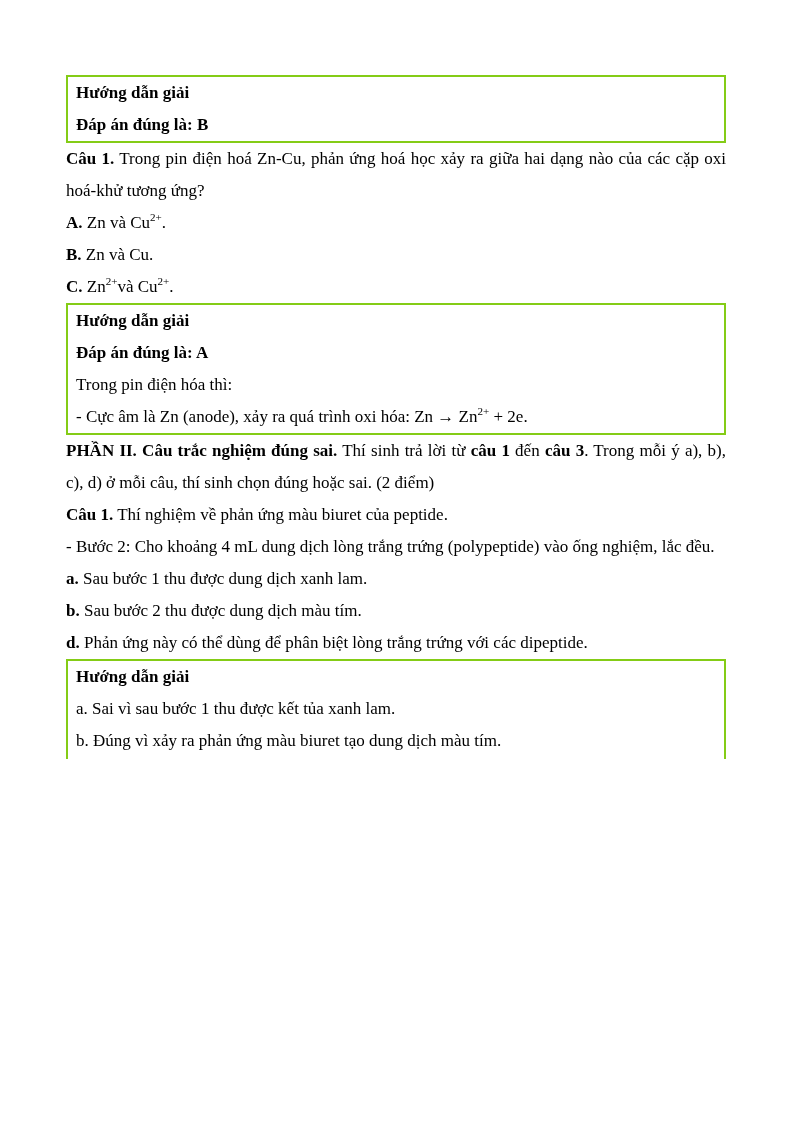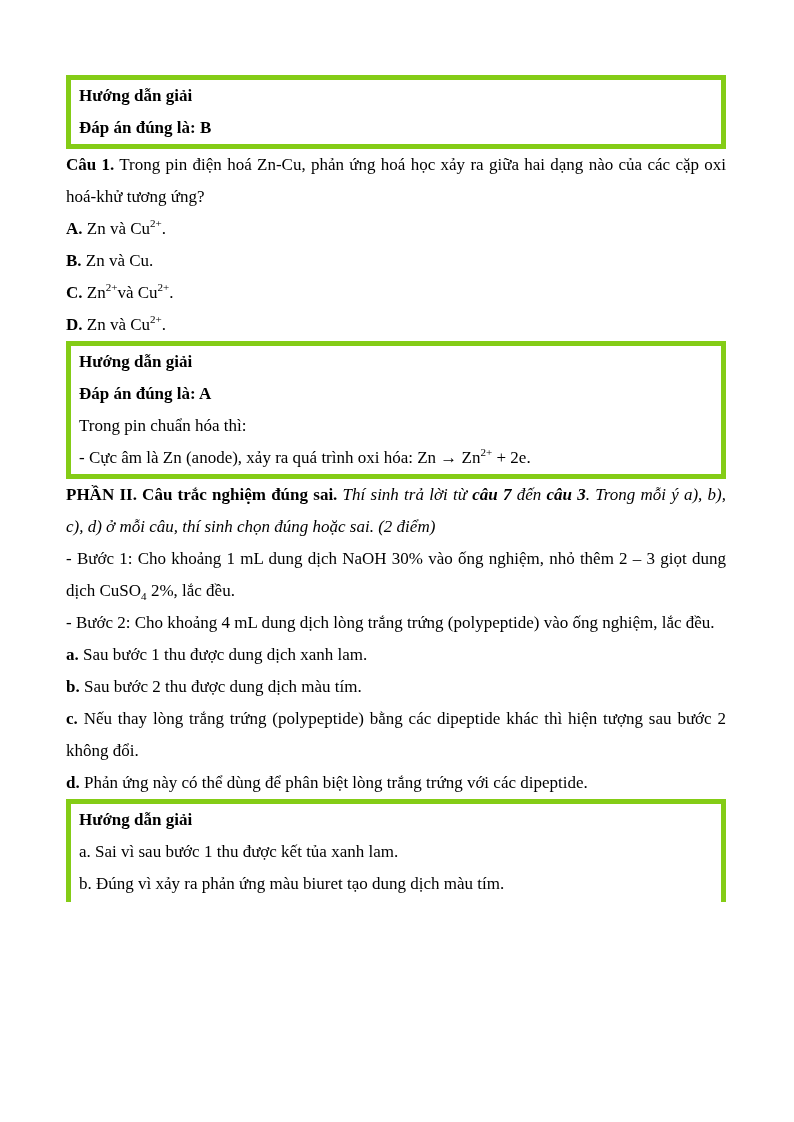--- a/index.html
+++ b/index.html
@@ -22,64 +22,62 @@
     top: 75px;
     width: 660px;
   }
   p.ln {
     margin: 0;
     padding: 0;
     line-height: 32px;
     text-align: justify;
   }
   .solution-box {
-    border: 5px solid #84cc16;
+    border: 2px solid #84cc16;
     padding: 0 8px;
     margin: 0;
   }
   .solution-box.open-bottom {
     border-bottom: none;
     padding-bottom: 2px;
   }
   sup, sub {
     font-size: 0.65em;
     line-height: 0;
   }
   .b { font-weight: bold; }
-  .i { font-style: italic; }
+  .i { }
 </style>
 </head>
 <body>
 
 <div class="page-content">
 
   <div class="solution-box">
     <p class="ln"><span class="b">Hướng dẫn giải</span></p>
     <p class="ln"><span class="b">Đáp án đúng là: B</span></p>
   </div>
 
   <p class="ln"><span class="b">Câu 1.</span><span> Trong pin điện hoá Zn-Cu, phản ứng hoá học xảy ra giữa hai dạng nào của các cặp oxi hoá-khử tương ứng?</span></p>
   <p class="ln"><span class="b">A.</span><span> Zn và Cu</span><sup>2+</sup><span>.</span></p>
   <p class="ln"><span class="b">B.</span><span> Zn và Cu.</span></p>
   <p class="ln"><span class="b">C.</span><span> Zn</span><sup>2+</sup><span>và Cu</span><sup>2+</sup><span>.</span></p>
-  <p class="ln"><span class="b">D.</span><span> Zn và Cu</span><sup>2+</sup><span>.</span></p>
 
   <div class="solution-box">
     <p class="ln"><span class="b">Hướng dẫn giải</span></p>
     <p class="ln"><span class="b">Đáp án đúng là: A</span></p>
-    <p class="ln"><span>Trong pin chuẩn hóa thì:</span></p>
+    <p class="ln"><span>Trong pin điện hóa thì:</span></p>
     <p class="ln"><span>- Cực âm là Zn (anode), xảy ra quá trình oxi hóa: Zn → Zn</span><sup>2+</sup><span> + 2e.</span></p>
   </div>
 
-  <p class="ln"><span class="b">PHẦN II. Câu trắc nghiệm đúng sai.</span><span class="i"> Thí sinh trả lời từ </span><span class="b i">câu 7</span><span class="i"> đến </span><span class="b i">câu 3</span><span class="i">. Trong mỗi ý a), b), c), d) ở mỗi câu, thí sinh chọn đúng hoặc sai. (2 điểm)</span></p>
-  <p class="ln"><span>- Bước 1: Cho khoảng 1 mL dung dịch NaOH 30% vào ống nghiệm, nhỏ thêm 2 – 3 giọt dung dịch CuSO</span><sub>4</sub><span> 2%, lắc đều.</span></p>
+  <p class="ln"><span class="b">PHẦN II. Câu trắc nghiệm đúng sai.</span><span class="i"> Thí sinh trả lời từ </span><span class="b i">câu 1</span><span class="i"> đến </span><span class="b i">câu 3</span><span class="i">. Trong mỗi ý a), b), c), d) ở mỗi câu, thí sinh chọn đúng hoặc sai. (2 điểm)</span></p>
+  <p class="ln"><span class="b">Câu 1.</span><span> Thí nghiệm về phản ứng màu biuret của peptide.</span></p>
   <p class="ln"><span>- Bước 2: Cho khoảng 4 mL dung dịch lòng trắng trứng (polypeptide) vào ống nghiệm, lắc đều.</span></p>
   <p class="ln"><span class="b">a.</span><span> Sau bước 1 thu được dung dịch xanh lam.</span></p>
   <p class="ln"><span class="b">b.</span><span> Sau bước 2 thu được dung dịch màu tím.</span></p>
-  <p class="ln"><span class="b">c.</span><span> Nếu thay lòng trắng trứng (polypeptide) bằng các dipeptide khác thì hiện tượng sau bước 2 không đổi.</span></p>
   <p class="ln"><span class="b">d.</span><span> Phản ứng này có thể dùng để phân biệt lòng trắng trứng với các dipeptide.</span></p>
 
   <div class="solution-box open-bottom">
     <p class="ln"><span class="b">Hướng dẫn giải</span></p>
     <p class="ln"><span>a. Sai vì sau bước 1 thu được kết tủa xanh lam.</span></p>
     <p class="ln"><span>b. Đúng vì xảy ra phản ứng màu biuret tạo dung dịch màu tím.</span></p>
   </div>
 
 </div>
 

